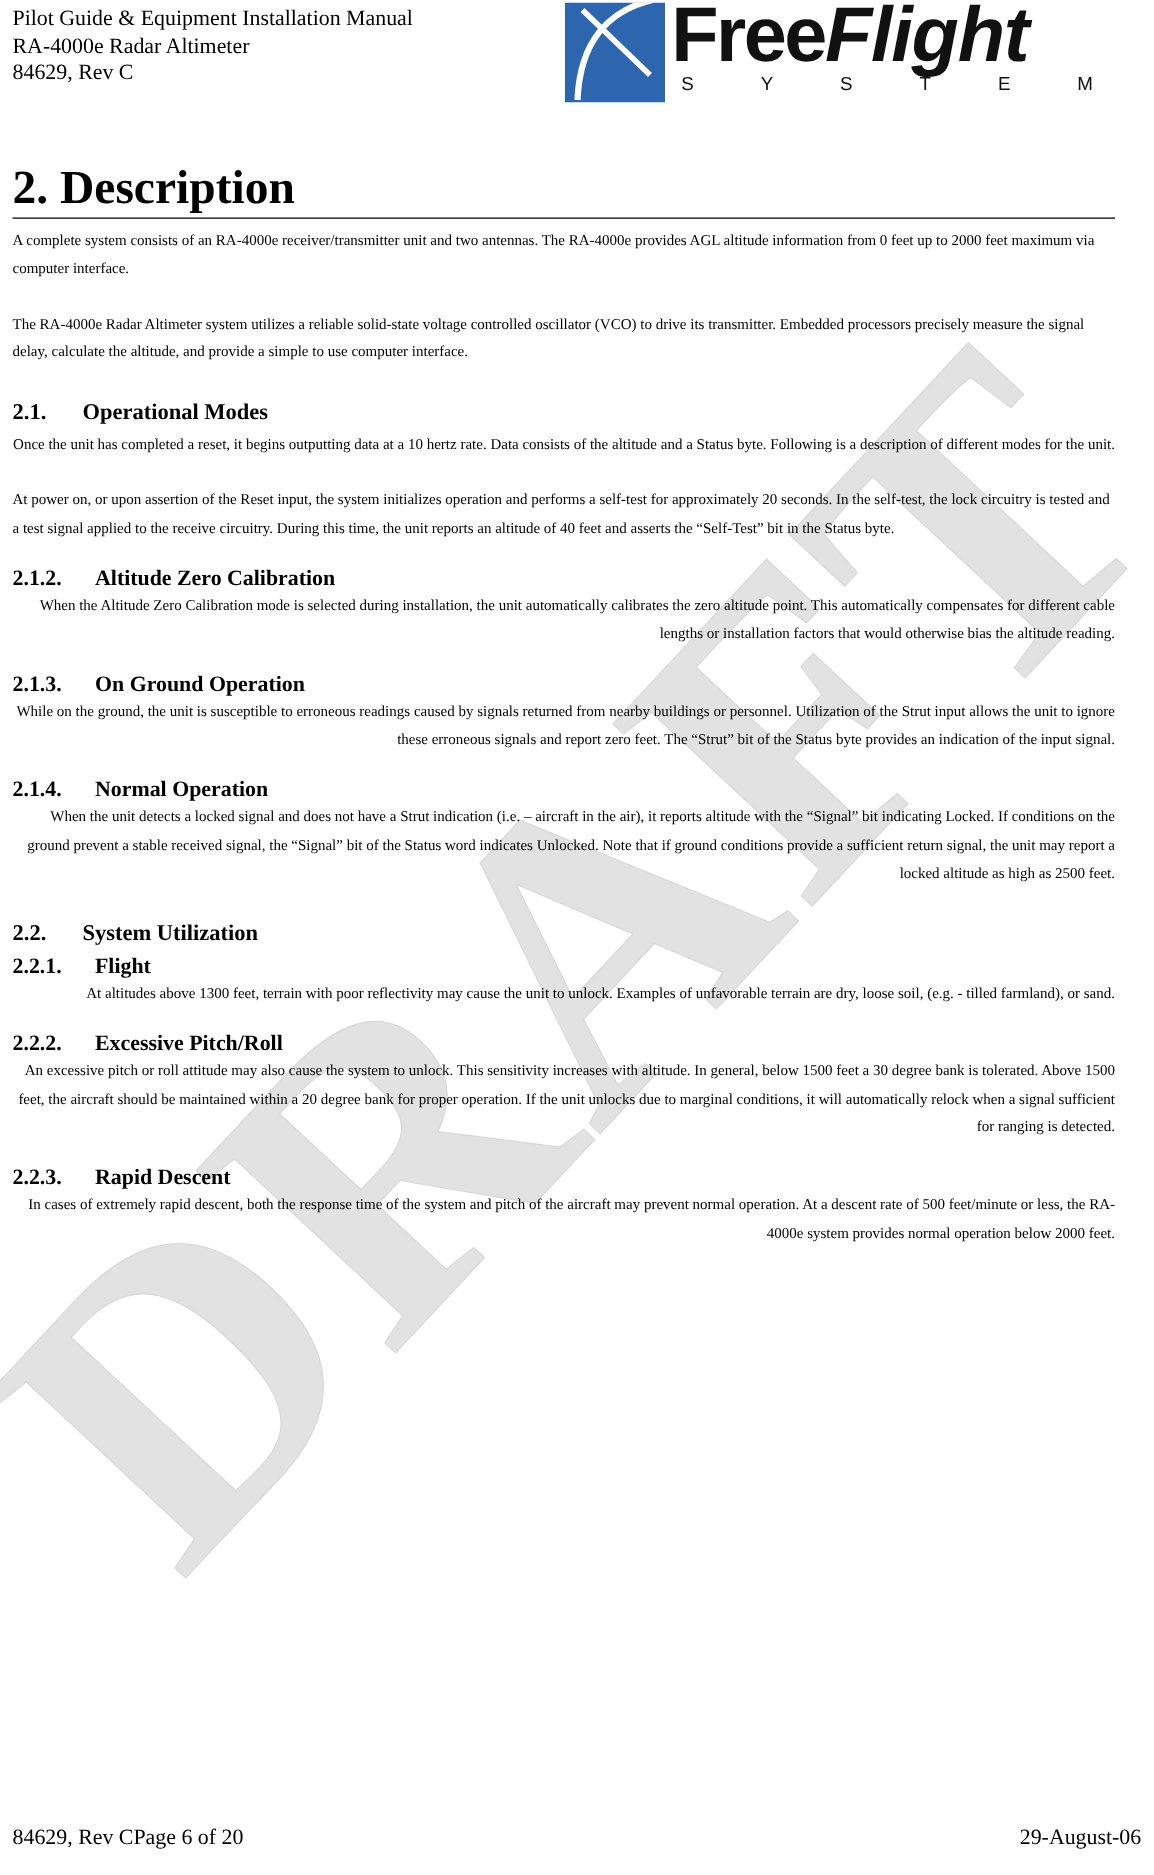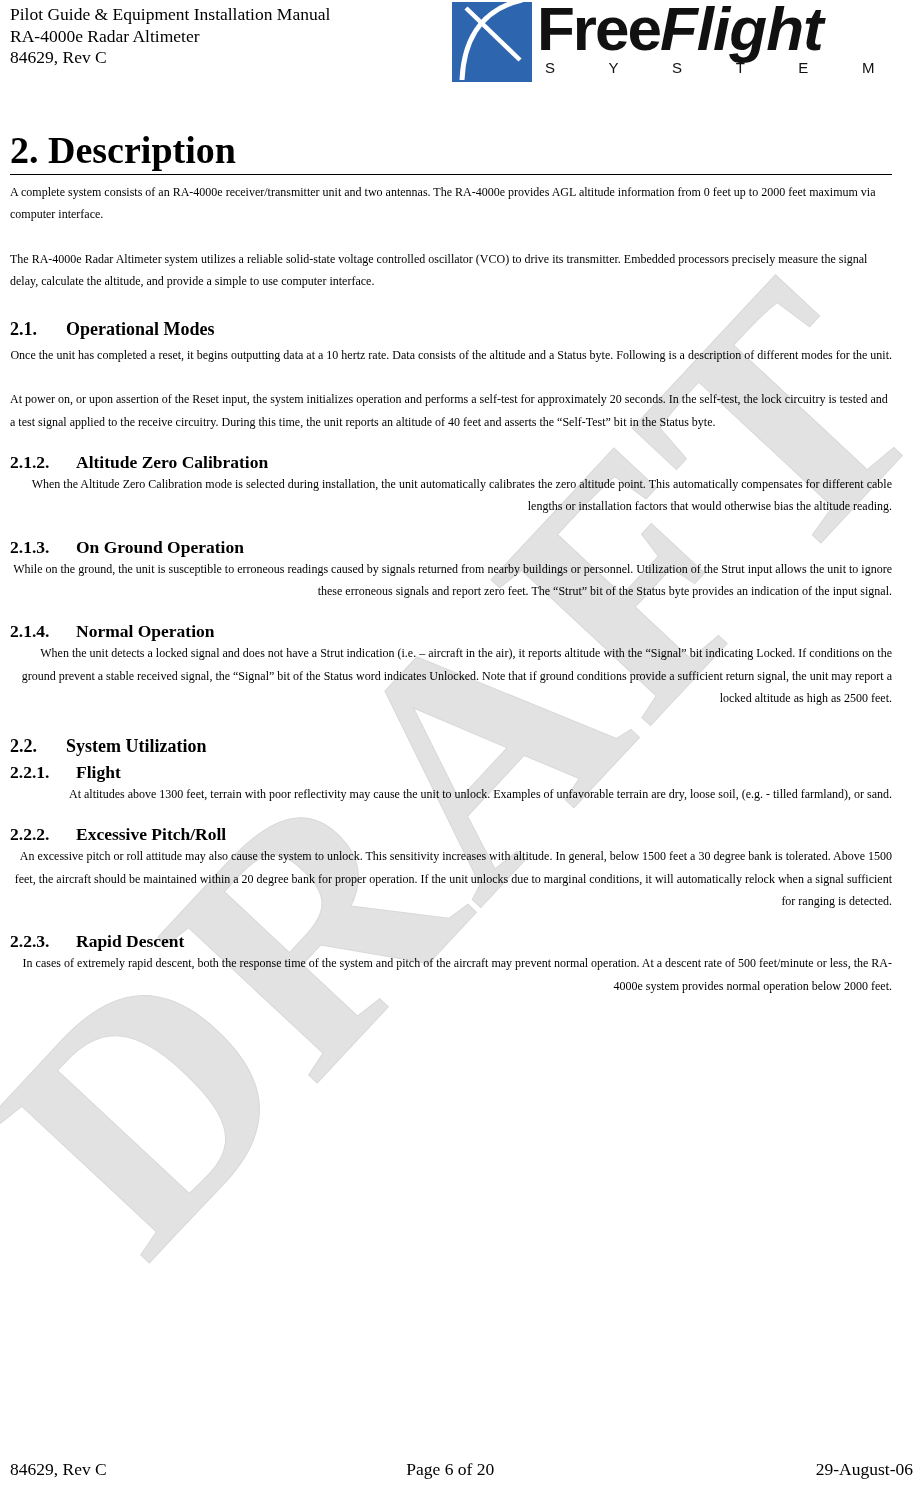--- a/index.html
+++ b/index.html
@@ -169,21 +169,21 @@
     position: absolute;
     left: 10px;
     top: 1458px;
     width: 903px;
     display: flex;
     align-items: baseline;
     font-size: 17.5px;
     line-height: 22px;
   }
   .doc-footer .f-left { flex: 0 0 auto; }
-  .doc-footer .f-center { flex: 1 1 auto; text-align: center; padding-right: 22px; }
+  .doc-footer .f-center { flex: 1 1 auto; text-align: left; padding-right: 22px; }
   .doc-footer .f-right { flex: 0 0 auto; }
 </style>
 </head>
 <body>
 
 <div class="page">
 
   <div class="watermark">
     <div class="watermark-text">DRAFT</div>
   </div>

